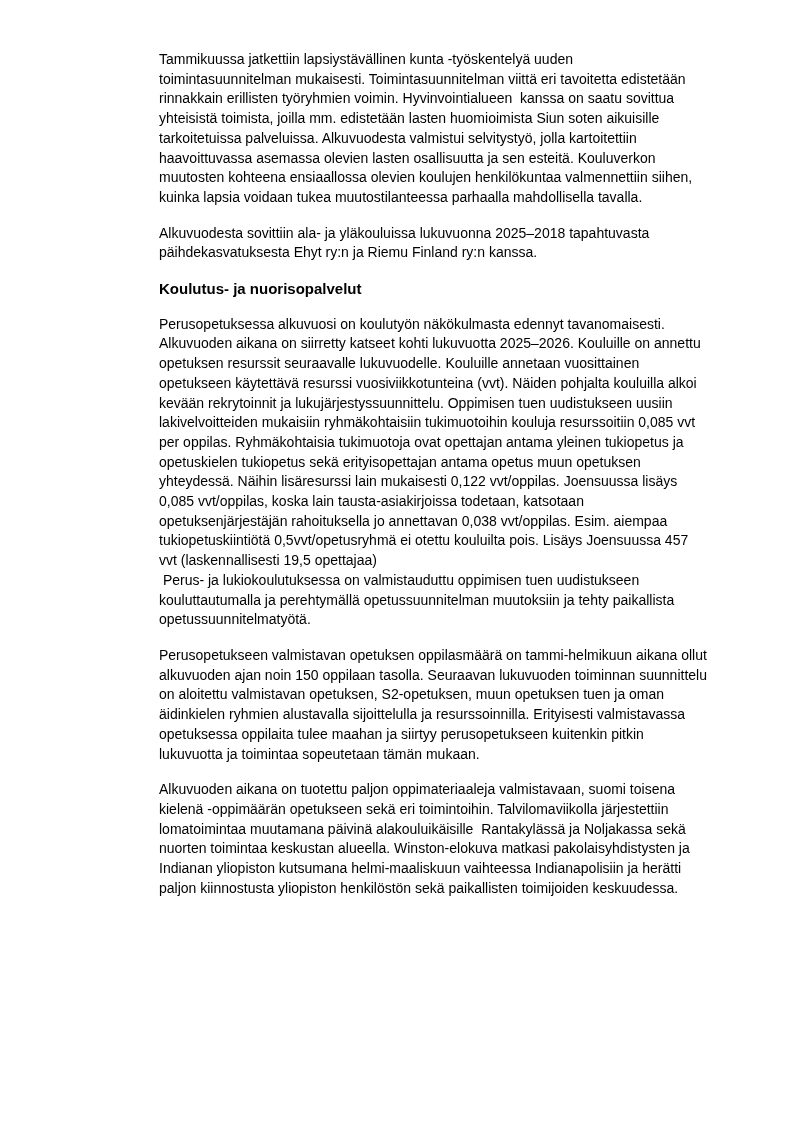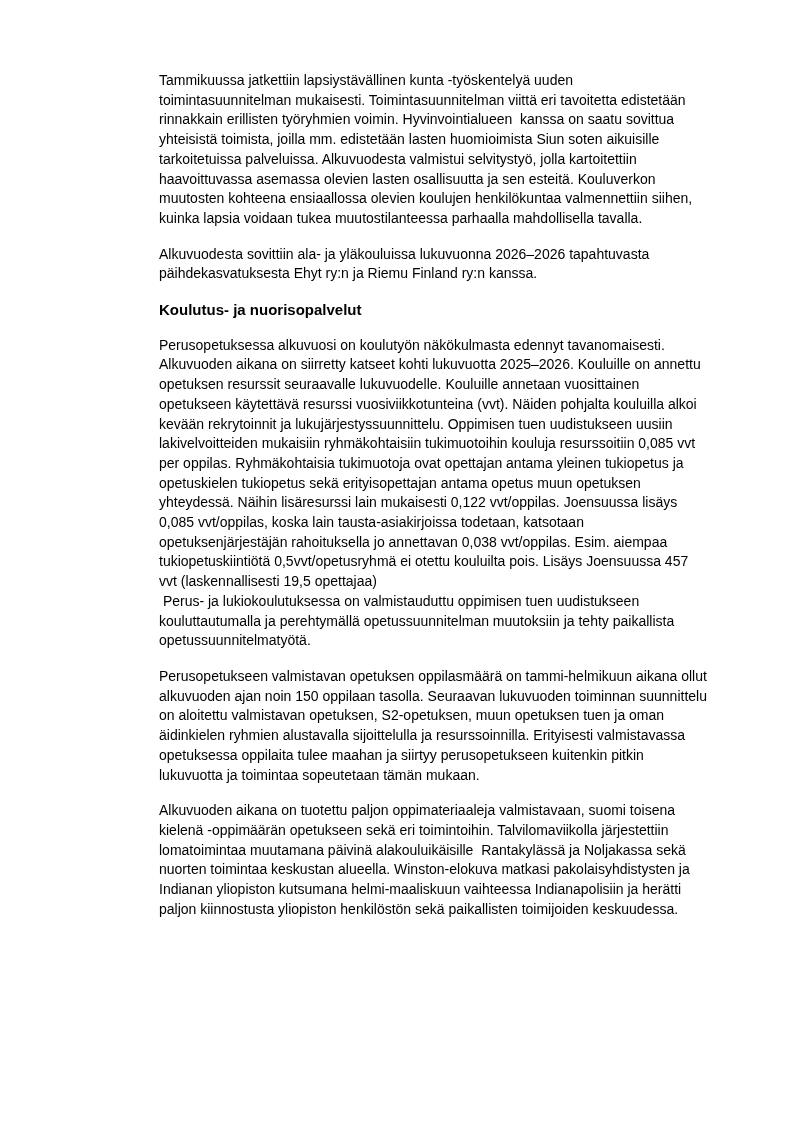--- a/index.html
+++ b/index.html
@@ -7,21 +7,21 @@
     padding: 0;
     background: #ffffff;
   }
   .page {
     position: relative;
     width: 794px;
     height: 1122px;
     background: #ffffff;
     overflow: hidden;
     box-sizing: border-box;
-    padding: 71px 56px 0 159px;
+    padding: 50px 56px 0 159px;
     color: #000000;
     font-family: "Liberation Sans", "DejaVu Sans", sans-serif;
   }
   .para {
     margin: 0 0 16px 0;
     font-size: 14px;
     line-height: 19.7px;
     white-space: pre;        
     font-weight: normal;
   }
@@ -39,21 +39,21 @@
 <div class="page">
   <p class="para">Tammikuussa jatkettiin lapsiystävällinen kunta -työskentelyä uuden
 toimintasuunnitelman mukaisesti. Toimintasuunnitelman viittä eri tavoitetta edistetään
 rinnakkain erillisten työryhmien voimin. Hyvinvointialueen  kanssa on saatu sovittua
 yhteisistä toimista, joilla mm. edistetään lasten huomioimista Siun soten aikuisille
 tarkoitetuissa palveluissa. Alkuvuodesta valmistui selvitystyö, jolla kartoitettiin
 haavoittuvassa asemassa olevien lasten osallisuutta ja sen esteitä. Kouluverkon
 muutosten kohteena ensiaallossa olevien koulujen henkilökuntaa valmennettiin siihen,
 kuinka lapsia voidaan tukea muutostilanteessa parhaalla mahdollisella tavalla.</p>
 
-  <p class="para">Alkuvuodesta sovittiin ala- ja yläkouluissa lukuvuonna 2026–2026 tapahtuvasta
+  <p class="para">Alkuvuodesta sovittiin ala- ja yläkouluissa lukuvuonna 2025–2018 tapahtuvasta
 päihdekasvatuksesta Ehyt ry:n ja Riemu Finland ry:n kanssa.</p>
 
 
 
   <h2 class="heading">Koulutus- ja nuorisopalvelut</h2>
 
   <p class="para">Perusopetuksessa alkuvuosi on koulutyön näkökulmasta edennyt tavanomaisesti.
 Alkuvuoden aikana on siirretty katseet kohti lukuvuotta 2025–2026. Kouluille on annettu
 opetuksen resurssit seuraavalle lukuvuodelle. Kouluille annetaan vuosittainen
 opetukseen käytettävä resurssi vuosiviikkotunteina (vvt). Näiden pohjalta kouluilla alkoi

